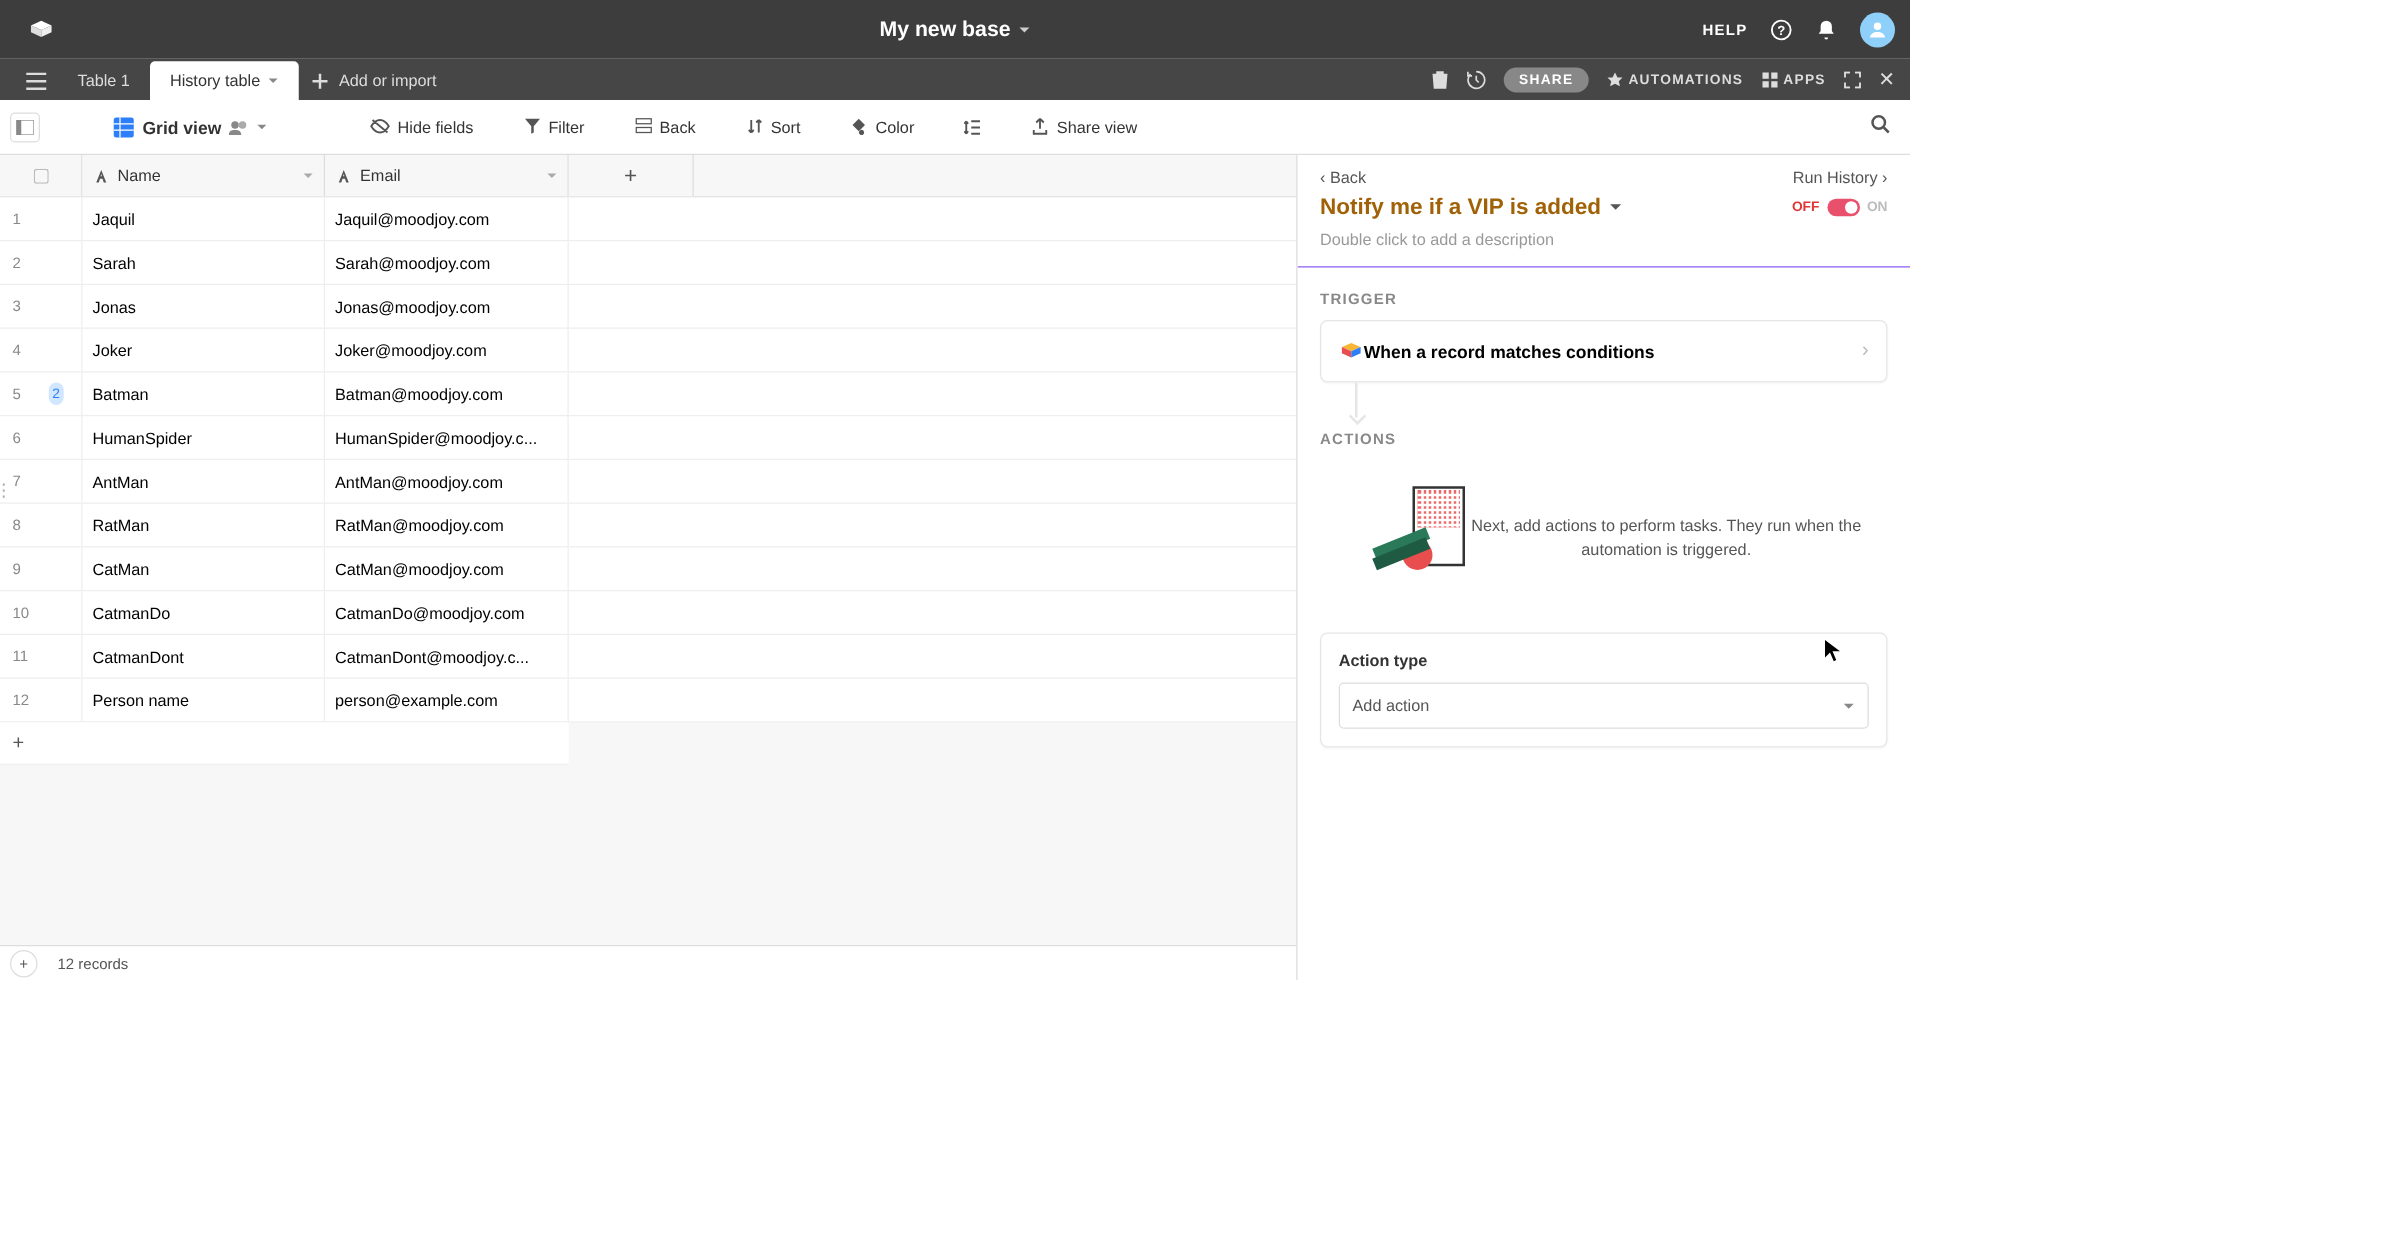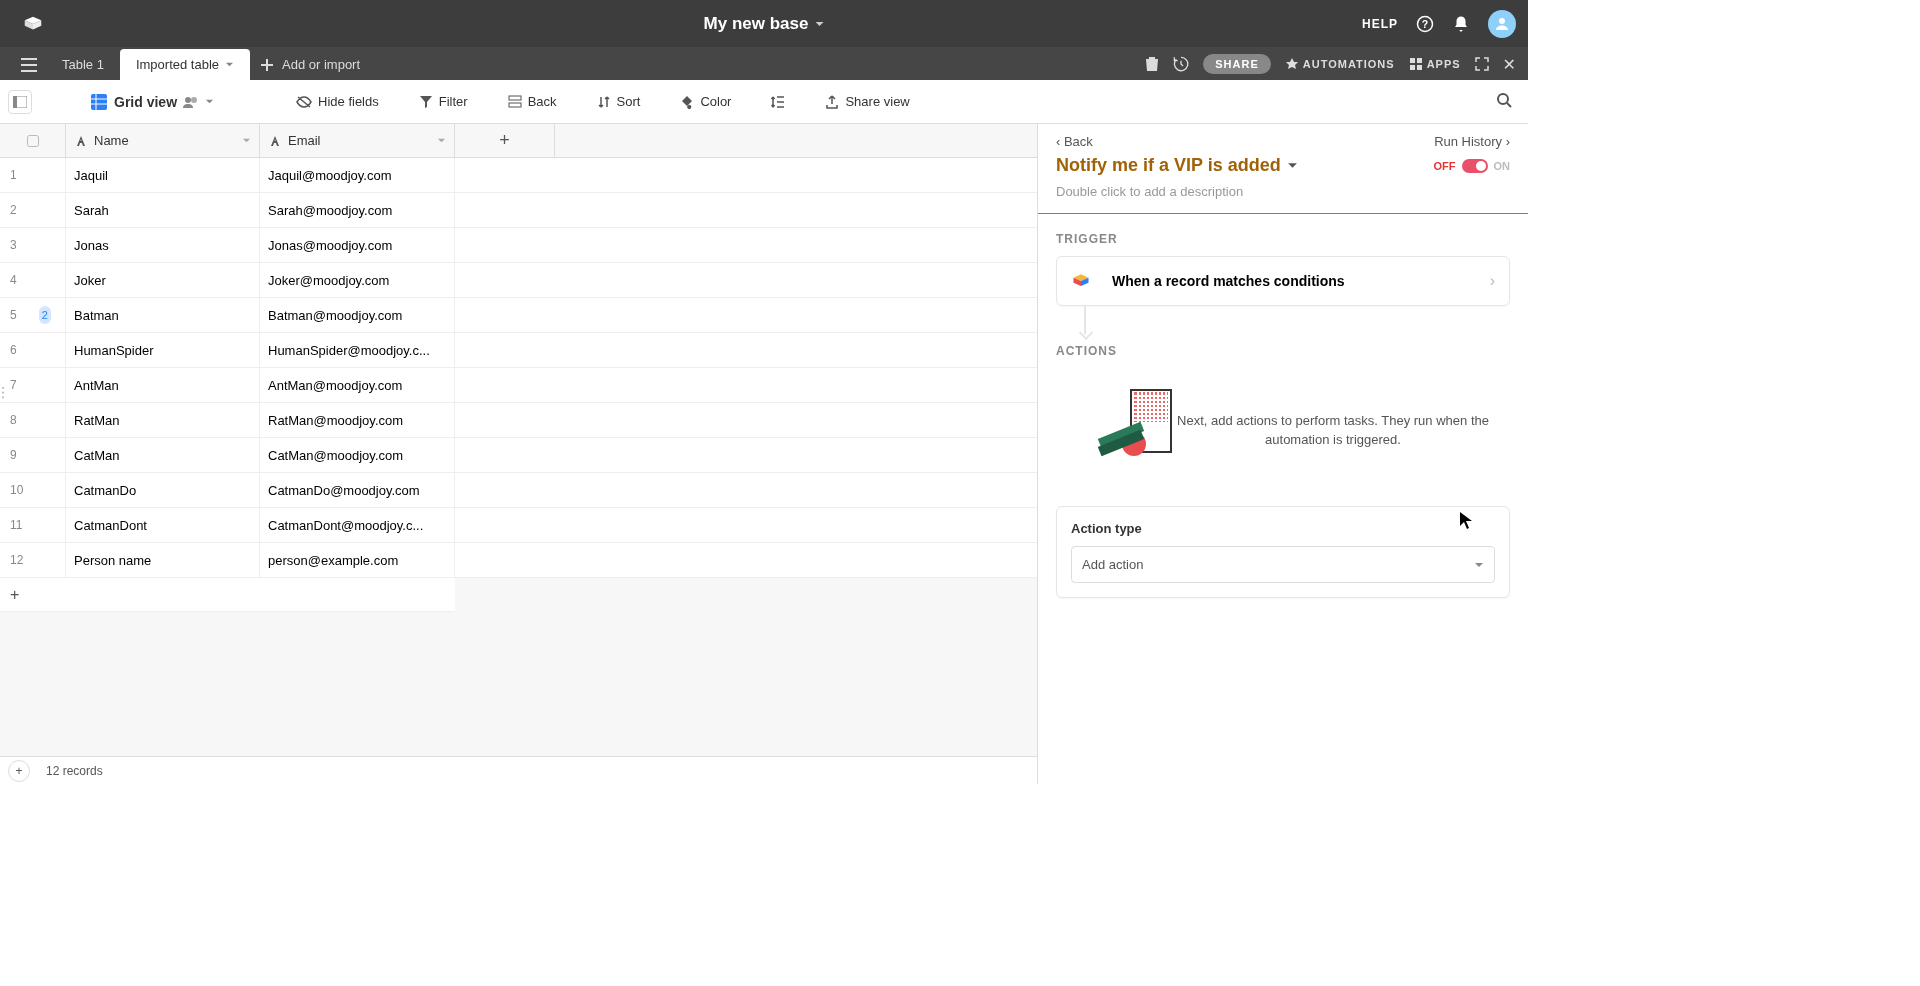--- a/index.html
+++ b/index.html
@@ -25,21 +25,21 @@
 .tabsbar-right{margin-left:auto;display:flex;align-items:center;gap:14px;padding-bottom:6px;}
 .share-pill{background:#888;border-radius:12px;padding:4px 12px;font-size:11px;letter-spacing:1px;font-weight:600;color:#fff;cursor:pointer;}
 .tb-text{font-size:11px;letter-spacing:1px;font-weight:600;color:#ddd;display:flex;align-items:center;gap:4px;cursor:pointer;}
 .close-x{color:#ddd;font-size:16px;cursor:pointer;}
 
 
 .toolbar{height:44px;border-bottom:1px solid #ddd;display:flex;align-items:center;padding:0 8px;gap:20px;}
 .tool-sidebar-btn{border:1px solid #ddd;border-radius:4px;width:24px;height:24px;display:flex;align-items:center;justify-content:center;cursor:pointer;}
 .gridview{display:flex;align-items:center;gap:6px;font-size:14px;font-weight:600;color:#333;padding:0 8px;}
 .gridview svg{color:#2d7ff9;}
-.tool-item{display:flex;align-items:flex-end;gap:6px;font-size:13px;color:#333;padding:6px 10px;cursor:pointer;border-radius:4px;}
+.tool-item{display:flex;align-items:flex-start;gap:6px;font-size:13px;color:#333;padding:6px 10px;cursor:pointer;border-radius:4px;}
 .tool-spacer{flex:1;}
 .search-icon{padding:8px;cursor:pointer;}
 
 
 .main{display:flex;height:calc(784px - 47px - 33px - 44px);}
 .grid-area{flex:1;position:relative;background:#f7f7f7;overflow:hidden;border-right:1px solid #ddd;}
 .side-panel{width:490px;background:#fff;display:flex;flex-direction:column;}
 
 
 .headers{display:flex;background:#f7f7f7;border-bottom:1px solid #ddd;height:34px;}
@@ -69,21 +69,21 @@
 .sp-title-row{display:flex;align-items:center;justify-content:space-between;padding:6px 18px 0 18px;}
 .sp-title{font-size:18px;font-weight:700;color:#a16207;display:flex;align-items:center;gap:6px;}
 .toggle-wrap{display:flex;align-items:center;gap:6px;font-size:11px;font-weight:700;}
 .toggle-off{color:#e23636;}
 .toggle-on{color:#bbb;}
 .switch{width:26px;height:14px;background:#e8506b;border-radius:7px;position:relative;cursor:pointer;}
 .switch::after{content:"";position:absolute;width:10px;height:10px;background:#fff;border-radius:50%;top:2px;right:2px;}
 .sp-desc{padding:8px 18px 14px 18px;font-size:13px;color:#999;border-bottom:1px solid #8b5cf6;}
 .sp-section{padding:18px;}
 .sp-label{font-size:12px;letter-spacing:1px;color:#888;font-weight:600;margin-bottom:10px;}
-.trigger-card{border:1px solid #e5e5e5;border-radius:6px;padding:14px;display:flex;align-items:center;gap:21px;cursor:pointer;box-shadow:0 1px 2px rgba(0,0,0,0.04);}
+.trigger-card{border:1px solid #e5e5e5;border-radius:6px;padding:14px;display:flex;align-items:center;gap:0;cursor:pointer;box-shadow:0 1px 2px rgba(0,0,0,0.04);}
 .trigger-card .chev{margin-left:auto;color:#bbb;}
 .trig-icon{width:20px;height:20px;}
 .connector{width:2px;height:28px;background:#e5e5e5;margin-left:28px;position:relative;}
 .connector::after{content:"";position:absolute;bottom:-4px;left:-3px;width:8px;height:8px;border-right:2px solid #e5e5e5;border-bottom:2px solid #e5e5e5;transform:rotate(45deg);}
 .actions-empty{display:flex;align-items:center;padding:20px;}
 .actions-illus{width:100px;height:70px;margin-bottom:14px;position:relative;}
 .actions-text{font-size:13px;color:#555;text-align:center;line-height:1.5;max-width:340px;}
 .action-card{border:1px solid #e5e5e5;border-radius:6px;padding:14px;margin-top:14px;box-shadow:0 1px 2px rgba(0,0,0,0.04);}
 .action-card-label{font-size:13px;color:#333;font-weight:700;margin-bottom:10px;}
 .action-select{border:1px solid #ddd;border-radius:4px;padding:10px;font-size:13px;color:#555;display:flex;align-items:center;justify-content:space-between;cursor:pointer;}
@@ -126,21 +126,21 @@
   </div>
 
   <div class="tabsbar">
     <svg class="menu-icon" width="18" height="14" viewBox="0 0 18 14">
         <path stroke="#ddd" stroke-width="2" d="M1 1h16M1 7h16M1 13h16"></path>
       </svg>
     <div class="tab inactive">
         <span>Table 1</span>
       </div>
     <div class="tab active">
-      <span>Imported table</span>
+      <span>History table</span>
       <svg width="9" height="9" viewBox="0 0 10 10">
           <path fill="#888" d="M1 3l4 4 4-4z"></path>
         </svg>
     </div>
     <div class="tab-add">
       <svg width="14" height="14" viewBox="0 0 14 14">
           <path stroke="#ddd" stroke-width="2" d="M7 1v12M1 7h12"></path>
         </svg>
       <span>Add or import</span>
     </div>

